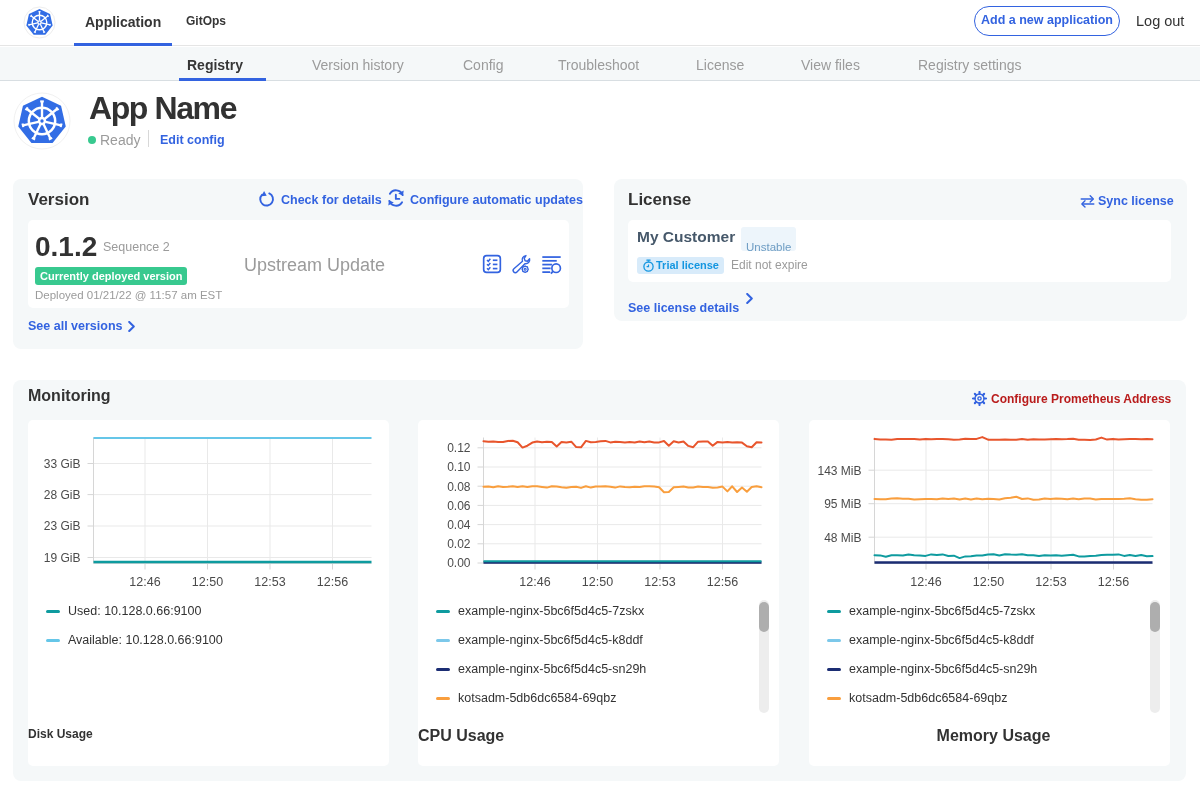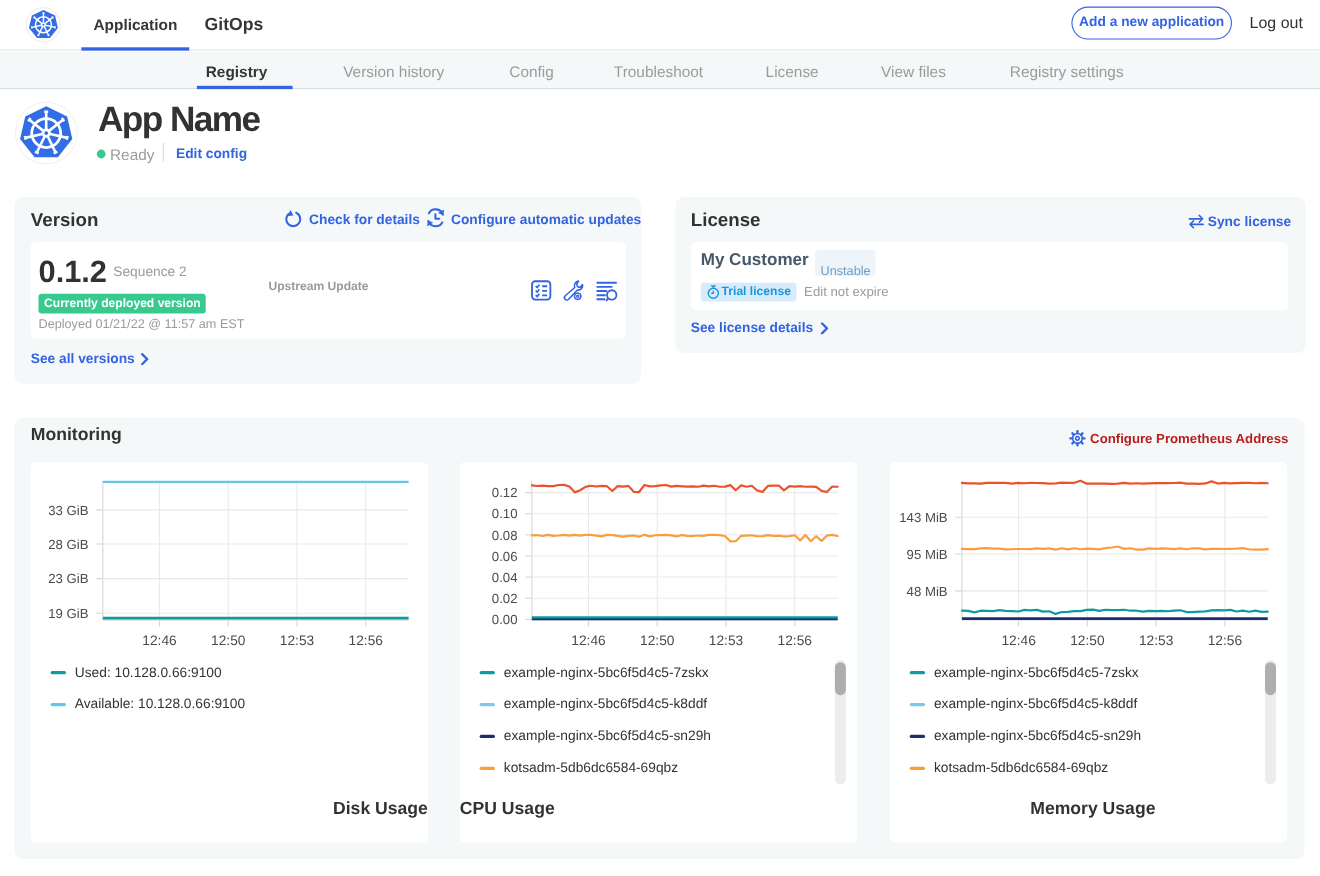--- a/index.html
+++ b/index.html
@@ -24,21 +24,21 @@
     <line x1="12.70" y1="26.71" x2="10.88" y2="25.84" stroke="#fff" stroke-width="1.16"></line>
     <line x1="14.54" y1="16.95" x2="5.92" y2="18.91" stroke="#fff" stroke-width="1.32"></line>
     <line x1="6.15" y1="19.90" x2="5.70" y2="17.93" stroke="#fff" stroke-width="1.16"></line>
     <line x1="14.92" y1="15.24" x2="8.02" y2="9.74" stroke="#fff" stroke-width="1.32"></line>
     <line x1="7.39" y1="10.52" x2="8.65" y2="8.95" stroke="#fff" stroke-width="1.16"></line>
 <circle cx="16.5" cy="16.5" r="2.32" fill="#fff"></circle>
 <circle cx="16.5" cy="16.5" r="0.93" fill="#326de5"></circle>
   </svg>
 <div class="abs" style="left:85px;top:14px;font-size:14px;font-weight:600;color:#363636;white-space:nowrap">Application</div>
 <div class="abs" style="left:74px;top:43px;width:98px;height:3px;background:#3363e0"></div>
-<div class="abs" style="left:186px;top:14px;font-size:16px;font-weight:600;color:#363636;white-space:nowrap">GitOps</div>
+<div class="abs" style="left:186px;top:14px;font-size:12px;font-weight:600;color:#363636;white-space:nowrap">GitOps</div>
 <div class="abs" style="left:974px;top:6px;width:146px;height:30px;border:1.5px solid #3363e0;border-radius:16px;background:#fff;text-align:center;line-height:27px;font-size:12.5px;font-weight:bold;color:#3363e0;white-space:nowrap">Add a new application</div>
 <div class="abs" style="left:1136px;top:13px;font-size:14.5px;font-weight:500;color:#323232;white-space:nowrap">Log out</div>
 
 <div class="abs" style="left:0;top:47px;width:1200px;height:34px;background:#f5f8f9;border-bottom:1px solid #d8dee2"></div>
 <div class="abs" style="left:187px;top:57px;font-size:14px;font-weight:600;color:#363636">Registry</div>
 <div class="abs" style="left:179px;top:78px;width:87px;height:3px;background:#3363e0"></div>
 <div class="abs" style="left:312px;top:57px;font-size:14px;color:#9b9b9b">Version history</div>
 <div class="abs" style="left:463px;top:57px;font-size:14px;color:#9b9b9b">Config</div>
 <div class="abs" style="left:558px;top:57px;font-size:14px;color:#9b9b9b">Troubleshoot</div>
 <div class="abs" style="left:696px;top:57px;font-size:14px;color:#9b9b9b">License</div>
@@ -85,21 +85,21 @@
 <path d="M 22.3,1.9 L 21.3,8.9 L 14.9,6.1 Z" fill="#3363e0"></path>
 <path d="M 1.7,22.1 L 2.7,15.1 L 9.1,17.9 Z" fill="#3363e0"></path>
 <path d="M 11.8,7.6 L 11.8,13.2 L 16.4,13.2" fill="none" stroke="#3363e0" stroke-width="2.5" stroke-linecap="round" stroke-linejoin="round"></path>
 </svg>
 <div class="abs" style="left:410px;top:192.5px;font-size:12.5px;font-weight:600;color:#3363e0;white-space:nowrap">Configure automatic updates</div>
 <div class="abs" style="left:27.5px;top:219.5px;width:541.5px;height:88.5px;background:#fff;border-radius:5px"></div>
 <div class="abs" style="left:35px;top:231px;font-size:28px;font-weight:bold;color:#323232;white-space:nowrap">0.1.2</div>
 <div class="abs" style="left:103px;top:240px;font-size:12.5px;color:#9b9b9b;white-space:nowrap">Sequence 2</div>
 <div class="abs" style="left:35px;top:267px;height:18px;background:#38c98f;border-radius:3px;padding:0 5px;font-size:11px;font-weight:bold;color:#fff;line-height:18px;white-space:nowrap">Currently deployed version</div>
 <div class="abs" style="left:35px;top:288.5px;font-size:11.5px;color:#9b9b9b;white-space:nowrap">Deployed 01/21/22 @ 11:57 am EST</div>
-<div class="abs" style="left:244px;top:255px;font-size:11px;font-weight:bold;color:#9b9b9b;white-space:nowrap">Upstream Update</div>
+<div class="abs" style="left:244px;top:255px;font-size:18px;font-weight:normal;color:#9b9b9b;white-space:nowrap">Upstream Update</div>
 <svg style="position:absolute;left:482px;top:254px" width="20" height="20" viewBox="0 0 24 24">
 <rect x="2" y="2" width="20" height="20" rx="3.5" fill="none" stroke="#3363e0" stroke-width="2"></rect>
 <path d="M6 7.2 L7.6 8.8 L10 5.8" fill="none" stroke="#3363e0" stroke-width="1.8"></path>
 <line x1="13" y1="7.5" x2="18.5" y2="7.5" stroke="#3363e0" stroke-width="2"></line>
 <path d="M6 12.2 L7.6 13.8 L10 10.8" fill="none" stroke="#3363e0" stroke-width="1.8"></path>
 <line x1="13" y1="12.5" x2="18.5" y2="12.5" stroke="#3363e0" stroke-width="2"></line>
 <path d="M6 17.2 L7.6 18.8 L10 15.8" fill="none" stroke="#3363e0" stroke-width="1.8"></path>
 <line x1="13" y1="17.5" x2="18.5" y2="17.5" stroke="#3363e0" stroke-width="2"></line>
 </svg>
 <svg style="position:absolute;left:511px;top:254px" width="20" height="20" viewBox="0 0 24 24">
@@ -146,21 +146,21 @@
 <div class="abs" style="left:637px;top:228px;font-size:15.5px;font-weight:bold;color:#46586a;white-space:nowrap">My Customer</div>
 <div class="abs" style="left:741px;top:227px;height:17px;background:#edf5fb;border-radius:3px;padding:12px 5px;font-size:11.5px;color:#6d9cc3;line-height:17px;white-space:nowrap">Unstable</div>
 <div class="abs" style="left:637px;top:256.5px;height:17px;background:#d8ebfa;border-radius:3px;padding:0 5px 16px 19px;font-size:11px;font-weight:bold;color:#1496e0;line-height:17px;white-space:nowrap">Trial license</div>
 <svg style="position:absolute;left:642px;top:258.5px" width="13" height="13" viewBox="0 0 24 24">
 <circle cx="12" cy="14" r="8.5" fill="none" stroke="#1496e0" stroke-width="2.4"></circle>
 <line x1="9" y1="2" x2="15" y2="2" stroke="#1496e0" stroke-width="2.6" stroke-linecap="round"></line>
 <line x1="12" y1="2.5" x2="12" y2="5" stroke="#1496e0" stroke-width="2.4"></line>
 <path d="M12 10 L12 14 L8.5 14" fill="none" stroke="#1496e0" stroke-width="2.2"></path>
 </svg>
 <div class="abs" style="left:731px;top:258px;font-size:12px;color:#9b9b9b;white-space:nowrap">Edit not expire</div>
-<div class="abs" style="left:628px;top:291px;font-size:12.5px;font-weight:600;color:#3363e0;white-space:nowrap">See license details</div>
+<div class="abs" style="left:628px;top:301px;font-size:12.5px;font-weight:600;color:#3363e0;white-space:nowrap">See license details</div>
 <svg style="position:absolute;left:744px;top:292.5px" width="11" height="11" viewBox="0 0 12 12">
 <path d="M3.5 1 L8.5 6 L3.5 11" fill="none" stroke="#3363e0" stroke-width="2.2" stroke-linecap="round" stroke-linejoin="round"></path>
 </svg>
 
 <div class="abs" style="left:13px;top:380px;width:1173px;height:401px;background:#f5f8f9;border-radius:8px"></div>
 <div class="abs" style="left:28px;top:387px;font-size:16px;font-weight:bold;color:#323232">Monitoring</div>
 <svg style="position:absolute;left:972px;top:391px" width="15" height="15" viewBox="0 0 24 24">
 <line x1="22.5" y1="12.0" x2="19.5" y2="12.0" stroke="#3363e0" stroke-width="3.4" stroke-linecap="round"></line>
     <line x1="19.4" y1="19.4" x2="17.3" y2="17.3" stroke="#3363e0" stroke-width="3.4" stroke-linecap="round"></line>
     <line x1="12.0" y1="22.5" x2="12.0" y2="19.5" stroke="#3363e0" stroke-width="3.4" stroke-linecap="round"></line>
@@ -201,21 +201,21 @@
       <text x="242" y="166" font-size="12.5" fill="#4b4b4b" text-anchor="middle">12:53</text>
       <line x1="304.5" y1="143.5" x2="304.5" y2="149.5" stroke="#d6d6d6" stroke-width="1"></line>
       <text x="304.5" y="166" font-size="12.5" fill="#4b4b4b" text-anchor="middle">12:56</text>
       <line x1="65.5" y1="18.0" x2="343.5" y2="18.0" stroke="#65c6e8" stroke-width="2"></line>
       <line x1="65.5" y1="142.0" x2="343.5" y2="142.0" stroke="#0e9b9f" stroke-width="2.5"></line>
     </svg>
 <div style="position:absolute;left:17.5px;top:189.5px;width:14px;height:3px;border-radius:1.5px;background:#0e9b9f"></div>
     <div style="position:absolute;left:40px;top:183.5px;font-size:12.5px;color:#323232;white-space:nowrap">Used: 10.128.0.66:9100</div>
     <div style="position:absolute;left:17.5px;top:218.5px;width:14px;height:3px;border-radius:1.5px;background:#65c6e8"></div>
     <div style="position:absolute;left:40px;top:212.5px;font-size:12.5px;color:#323232;white-space:nowrap">Available: 10.128.0.66:9100</div>
-<div style="position:absolute;left:0;top:307px;width:100%;text-align:right;font-size:16px;font-weight:bold;color:#323232">Disk Usage</div>
+<div style="position:absolute;left:0;top:307px;width:100%;text-align:left;font-size:12px;font-weight:bold;color:#323232">Disk Usage</div>
 </div>
 <div style="position:absolute;left:418px;top:420px;width:361px;height:346px;background:#fff;border-radius:5px">
 <svg width="361" height="346" viewBox="0 0 361 346" style="position:absolute;left:0;top:0">
       <line x1="117" y1="17.5" x2="117" y2="143.5" stroke="#e9e9e9" stroke-width="1"></line>
       <line x1="179.5" y1="17.5" x2="179.5" y2="143.5" stroke="#e9e9e9" stroke-width="1"></line>
       <line x1="242" y1="17.5" x2="242" y2="143.5" stroke="#e9e9e9" stroke-width="1"></line>
       <line x1="304.5" y1="17.5" x2="304.5" y2="143.5" stroke="#e9e9e9" stroke-width="1"></line>
       <line x1="65.5" y1="27.8" x2="343.5" y2="27.8" stroke="#e9e9e9" stroke-width="1"></line>
       <line x1="59.5" y1="27.8" x2="65.5" y2="27.8" stroke="#d6d6d6" stroke-width="1"></line>
       <text x="52.5" y="32.1" font-size="12" fill="#4b4b4b" text-anchor="end">0.12</text>

